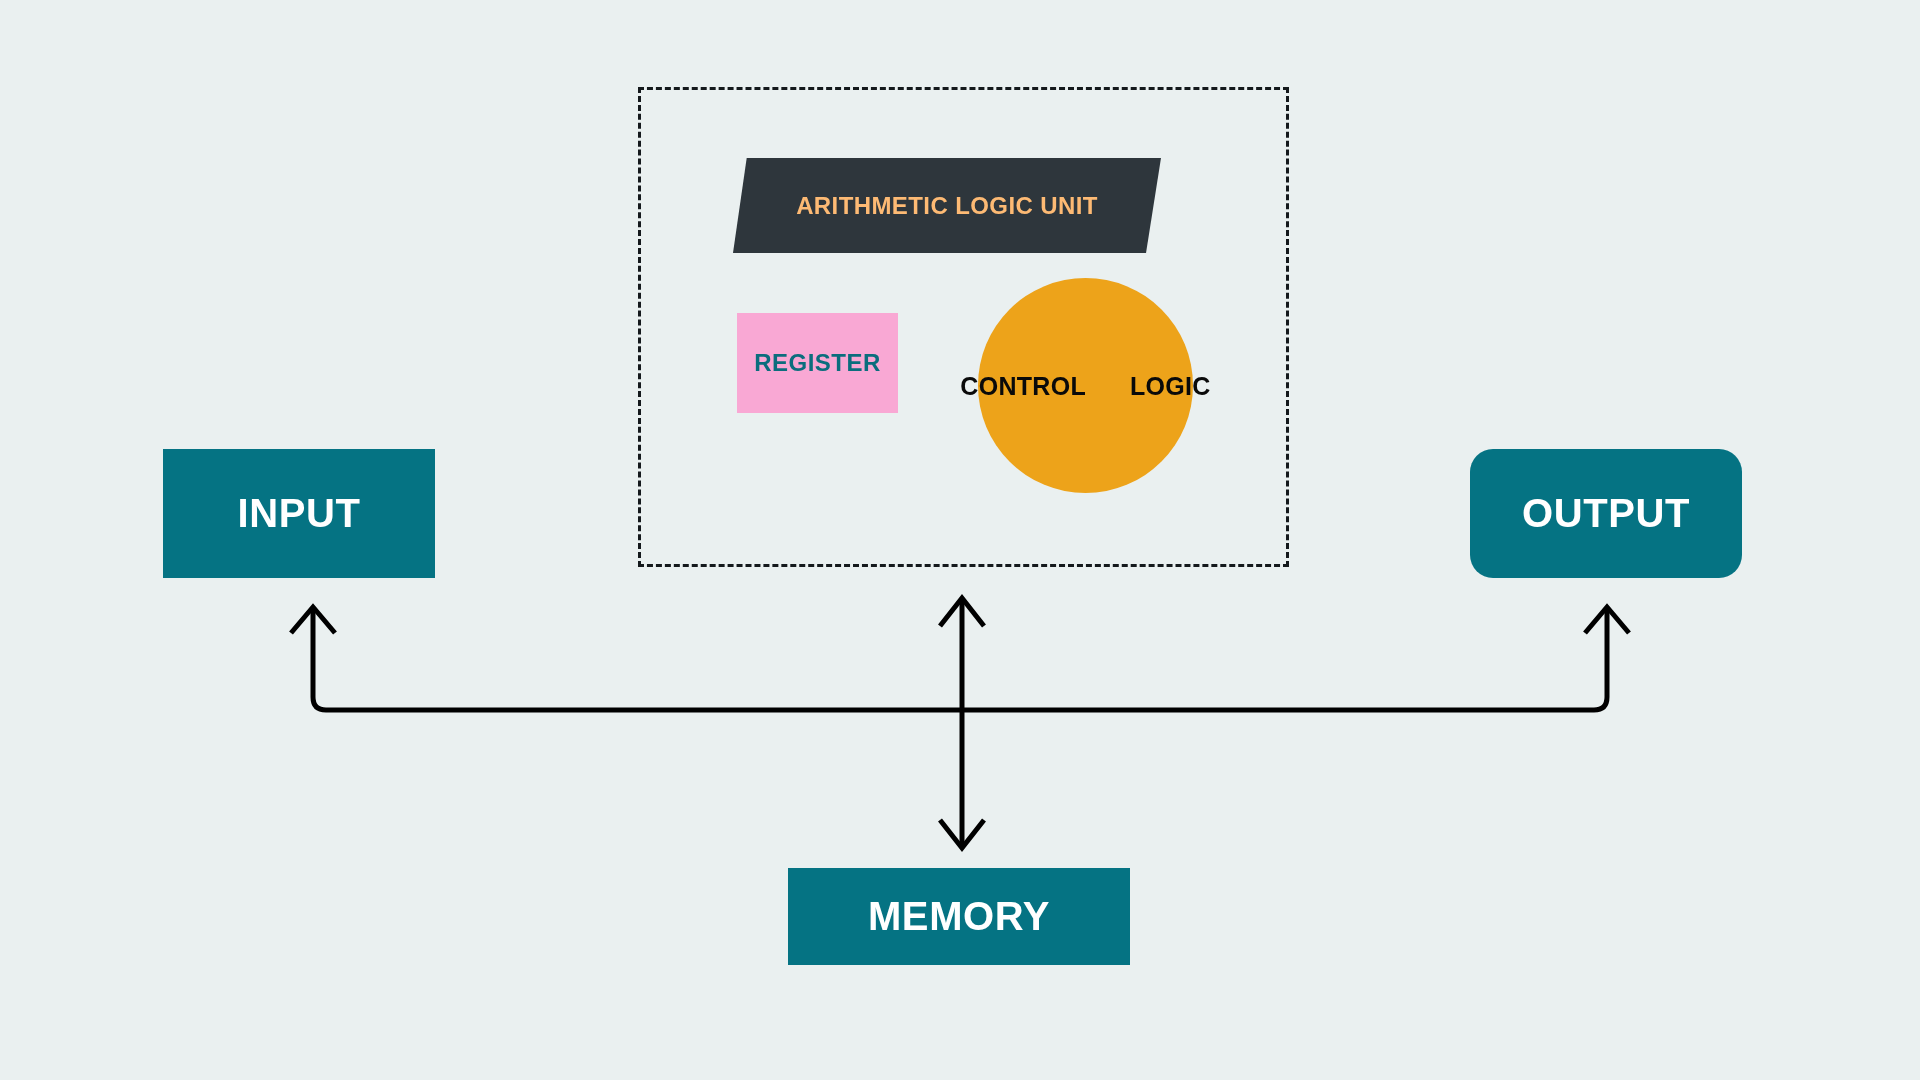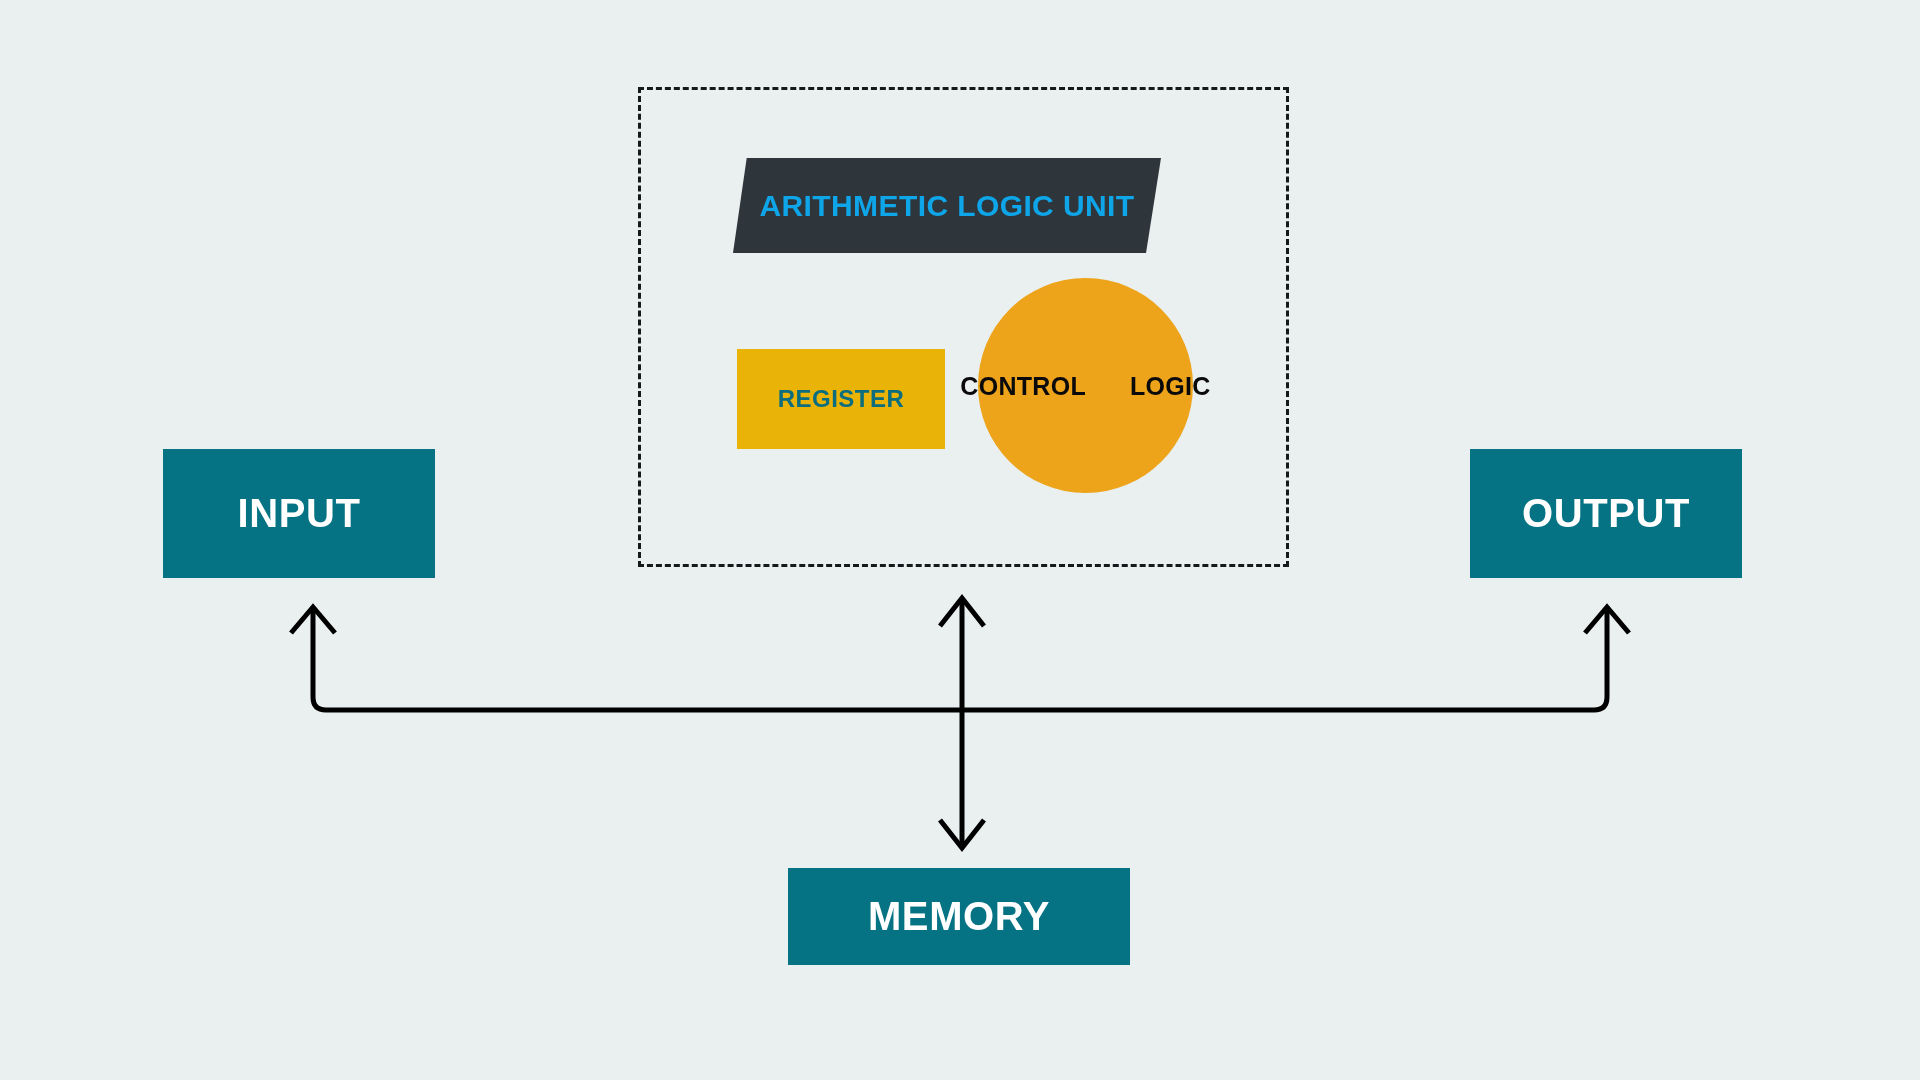--- a/index.html
+++ b/index.html
@@ -49,39 +49,38 @@
     top: 158px;
     width: 428px;
     height: 95px;
     background: #2e363c;
     clip-path: polygon(3.2% 0%, 100% 0%, 96.5% 100%, 0% 100%);
     display: flex;
     align-items: center;
     justify-content: center;
   }
   .alu-label {
-    color: #0ea5e9;
-    font-size: 30px;
+    color: #fdba74;
+    font-size: 24px;
     font-weight: bold;
     letter-spacing: 0.4px;
     white-space: nowrap;
   }
 
   
   .register {
     position: absolute;
     left: 737px;
     top: 313px;
-    width: 208px;
+    width: 161px;
     height: 100px;
-    background: #eab308;
+    background: #f9a8d4;
     display: flex;
     align-items: center;
     justify-content: center;
-    margin-top: 36px;
   }
   .register-label {
     color: #0b6d7d;
     font-size: 24px;
     font-weight: bold;
     letter-spacing: 0.5px;
   }
 
   
   .control-unit {
@@ -115,21 +114,21 @@
     align-items: center;
     justify-content: center;
   }
   .io-label {
     color: #ffffff;
     font-weight: bold;
     letter-spacing: 0.6px;
   }
 
   .io-box.input  { left: 163px;  top: 449px; width: 272px; height: 129px; }
-  .io-box.output { left: 1470px; top: 449px; width: 272px; height: 129px; }
+  .io-box.output { left: 1470px; top: 449px; width: 272px; height: 129px; border-radius: 23px; }
   .io-box.memory { left: 788px;  top: 868px; width: 342px; height: 97px; }
 
   .io-box.input  .io-label { font-size: 40px; }
   .io-box.output .io-label { font-size: 40px; }
   .io-box.memory .io-label { font-size: 40px; }
 </style>
 </head>
 <body>
 
 <div id="stage">

